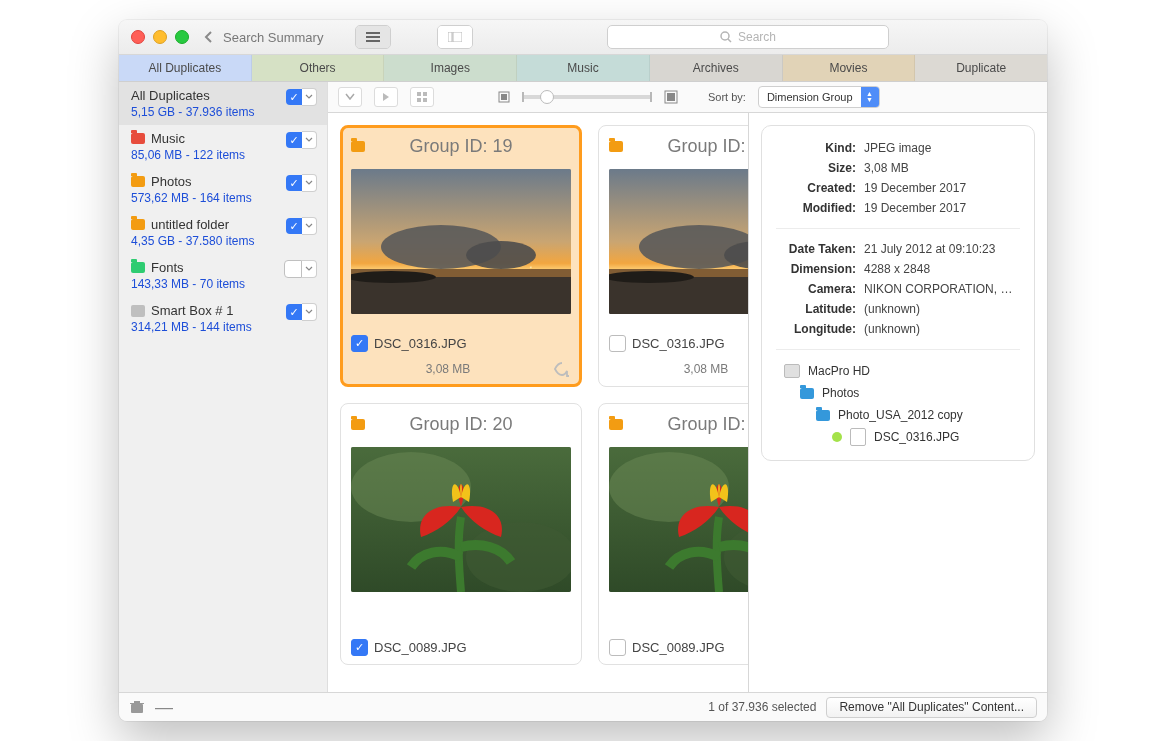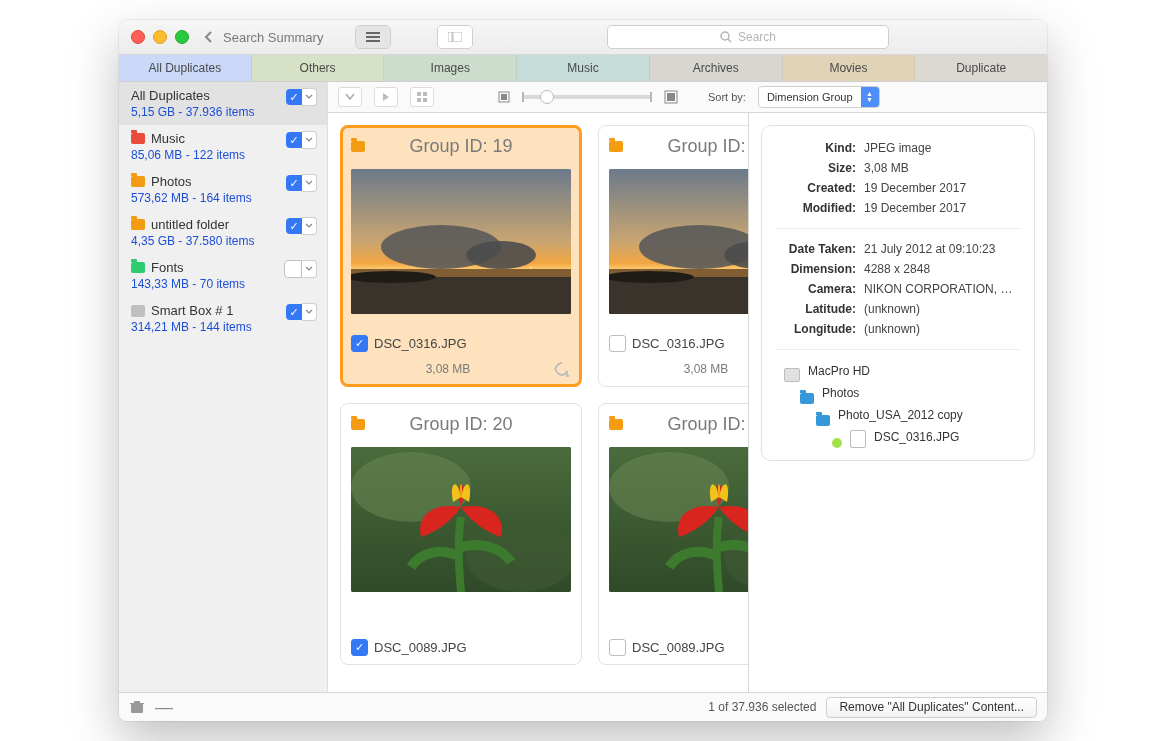--- a/index.html
+++ b/index.html
@@ -105,21 +105,21 @@
   .cbox{width:15px;height:15px;border-radius:3px;border:1px solid #bcbcbc;display:inline-flex;align-items:center;justify-content:center;background:#fff;}
   .cbox.on{background:#3478f6;border-color:#3478f6;color:#fff;font-size:11px;}
   
   .info{width:274px;flex:0 0 274px;border-left:1px solid var(--border);padding:12px;background:#fff;overflow:auto;}
   .info-card{border:1px solid #e0e0e0;border-radius:10px;padding:12px 14px;}
   .info-row{display:flex;font-size:12px;line-height:20px;}
   .info-row .k{width:80px;text-align:right;font-weight:600;color:#333;padding-right:8px;}
   .info-row .v{color:#444;flex:1;white-space:nowrap;overflow:hidden;text-overflow:ellipsis;}
   .info-sep{border:none;border-top:1px solid #ececec;margin:10px 0;}
   .path-list{margin-top:4px;}
-  .path-row{display:flex;align-items:flex-end;gap:8px;font-size:12px;line-height:22px;}
+  .path-row{display:flex;align-items:center;gap:8px;font-size:12px;line-height:22px;}
   .path-row .pad1{padding-left:16px;} .path-row .pad2{padding-left:32px;} .path-row .pad3{padding-left:48px;}
   .tag-dot{width:10px;height:10px;border-radius:50%;}
   .fileic{width:14px;height:16px;background:#fff;border:1px solid #bbb;border-radius:2px;display:inline-block;position:relative;}
   
   .status{height:28px;border-top:1px solid var(--border);display:flex;align-items:center;padding:0 10px;gap:10px;background:#fafafa;font-size:12px;color:#555;}
   .status .ctr{flex:1;text-align:right;}
   .mac-btn{border:1px solid #cfcfcf;background:linear-gradient(#fff,#f2f2f2);height:21px;border-radius:4px;padding:0 12px;font-size:12px;color:#333;}
 </style>
 </head>
 <body>

